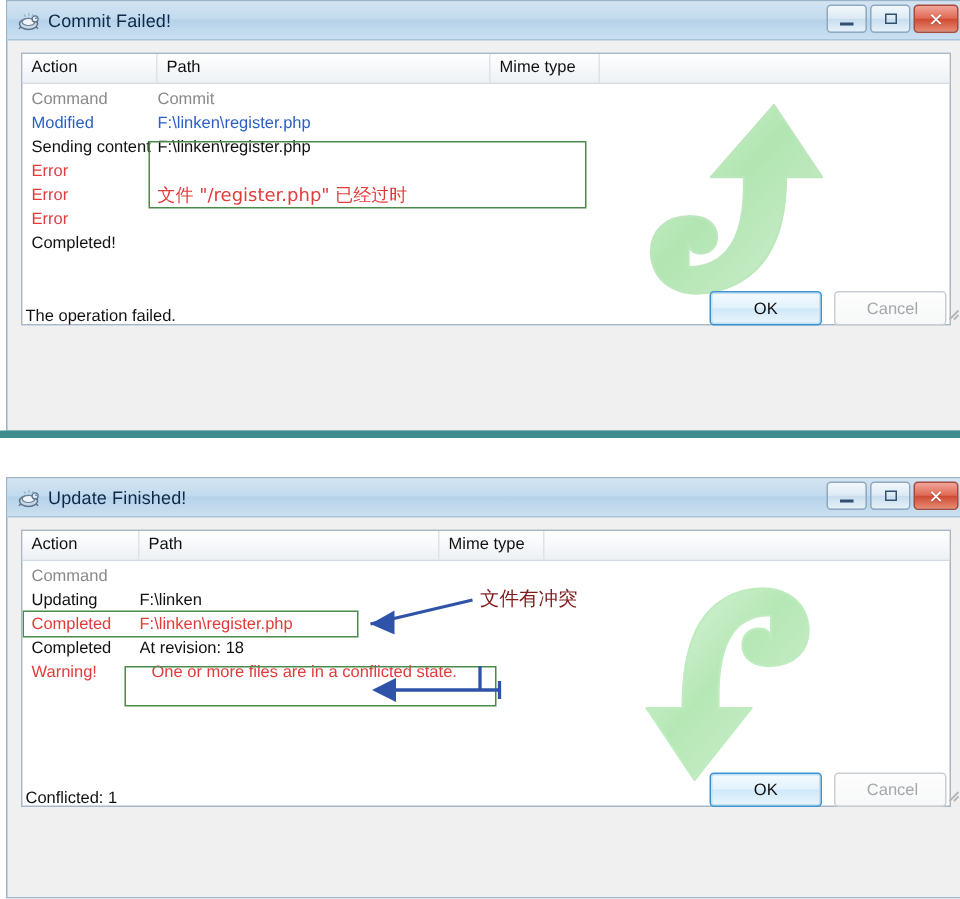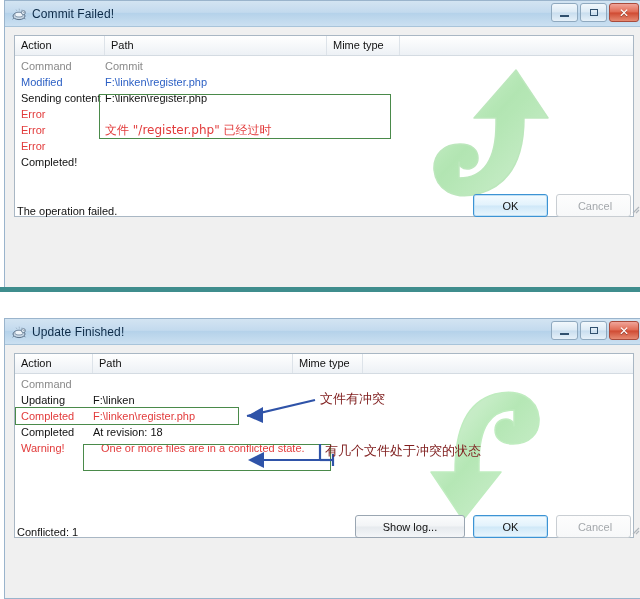--- a/index.html
+++ b/index.html
@@ -458,28 +458,26 @@
           <path d="M305 106 L318 106"></path>
           <path d="M318 106 L318 100 L318 112"></path>
         </g>
         <polygon points="232,62 248,53 248,69" fill="#2f53a8"></polygon>
         <polygon points="233,106 249,98 249,114" fill="#2f53a8"></polygon>
         <path d="M305 106 L249 106" stroke="#2f53a8" stroke-width="2.2" fill="none"></path>
         <path d="M305 106 L305 90" stroke="#2f53a8" stroke-width="2.2" fill="none"></path>
       </svg>
 
       <span class="anno-text cjk" style="left:305px; top:36px;">文件有冲突</span>
-      <span class="anno-text cjk" style="left:310px; top:88px;">有几个文件处于冲突的状态</span>
 
     </div>
 
     <div class="bottom-bar">
       <span class="status-text">Conflicted: 1</span>
       <span class="btn-group">
-        <span class="btn btn-wide">Show log...</span>
         <span class="btn default">OK</span>
         <span class="btn disabled">Cancel</span>
       </span>
     </div>
 
     <span class="resize-grip">
       <svg width="10" height="10" viewBox="0 0 10 10">
         <path d="M9 3 L3 9 M9 6 L6 9" stroke="#b0b6bc" stroke-width="1.2" fill="none"></path>
       </svg>
     </span>

